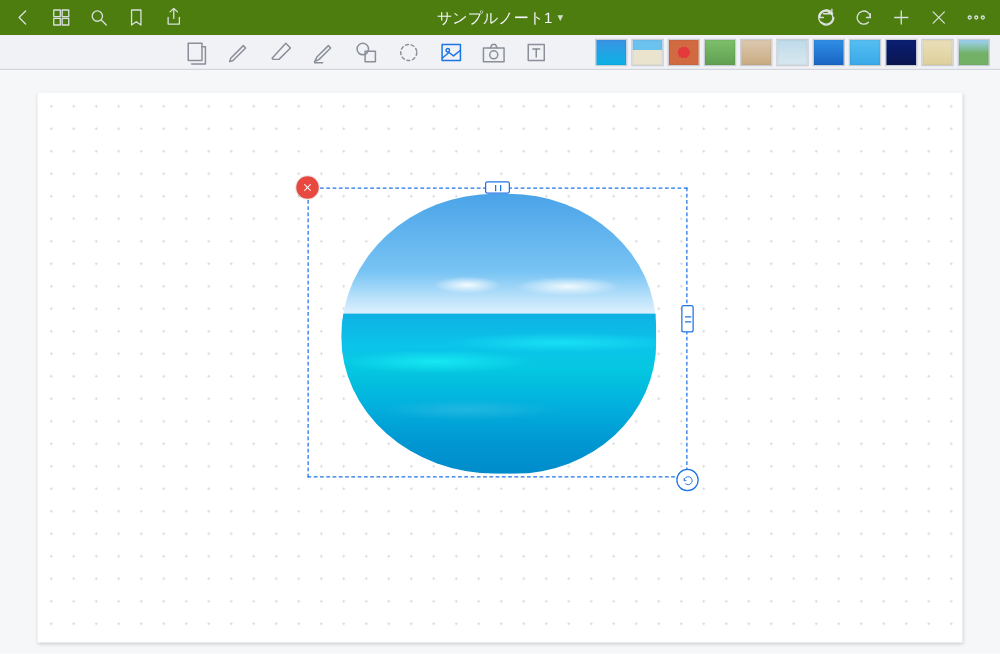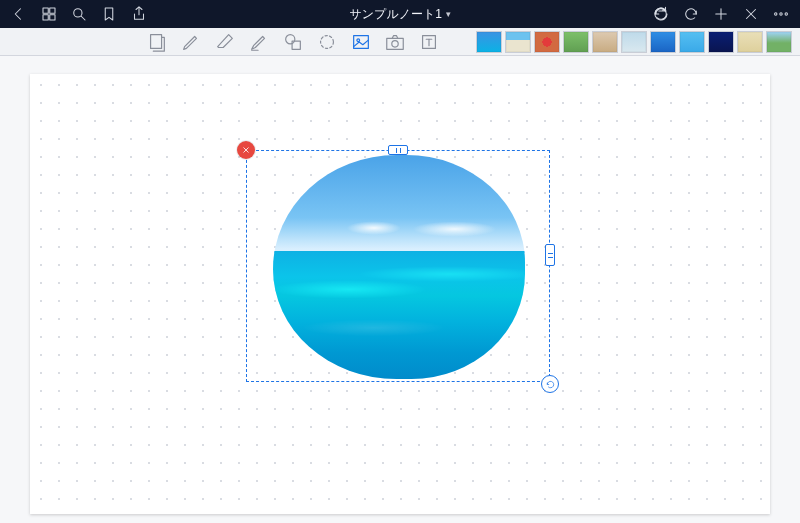--- a/index.html
+++ b/index.html
@@ -1,21 +1,21 @@
 <!DOCTYPE html>
 <html><head>
 <meta charset="utf-8">
 <style>
   * { margin: 0; padding: 0; box-sizing: border-box; }
   html, body { width: 800px; height: 523px; overflow: hidden; font-family: -apple-system, "Hiragino Sans", sans-serif; }
 
   
   .header {
     display: flex; align-items: center; justify-content: space-between;
-    height: 28px; background: #0f172a; color: #dfe4ee; padding: 0 10px;
+    height: 28px; background: #4d7c0f; color: #dfe4ee; padding: 0 10px;
   }
   .hdr-left, .hdr-right { display: flex; align-items: center; gap: 12px; }
   .hdr-icon { width: 18px; height: 18px; display:inline-flex; align-items:center; justify-content:center; cursor:pointer; opacity:.9; }
   .hdr-icon svg { width:100%; height:100%; stroke:#e7ebf3; stroke-width:1.4; fill:none; stroke-linecap:round; stroke-linejoin:round; }
   .hdr-title { display:flex; align-items:center; gap:4px; font-size:12px; color:#f2f4fa; cursor:pointer; }
   .hdr-title .chev { font-size:9px; opacity:.8; }
 
   
   .toolbar {
     display:flex; align-items:center; height:28px; background:#f0f2f5;

